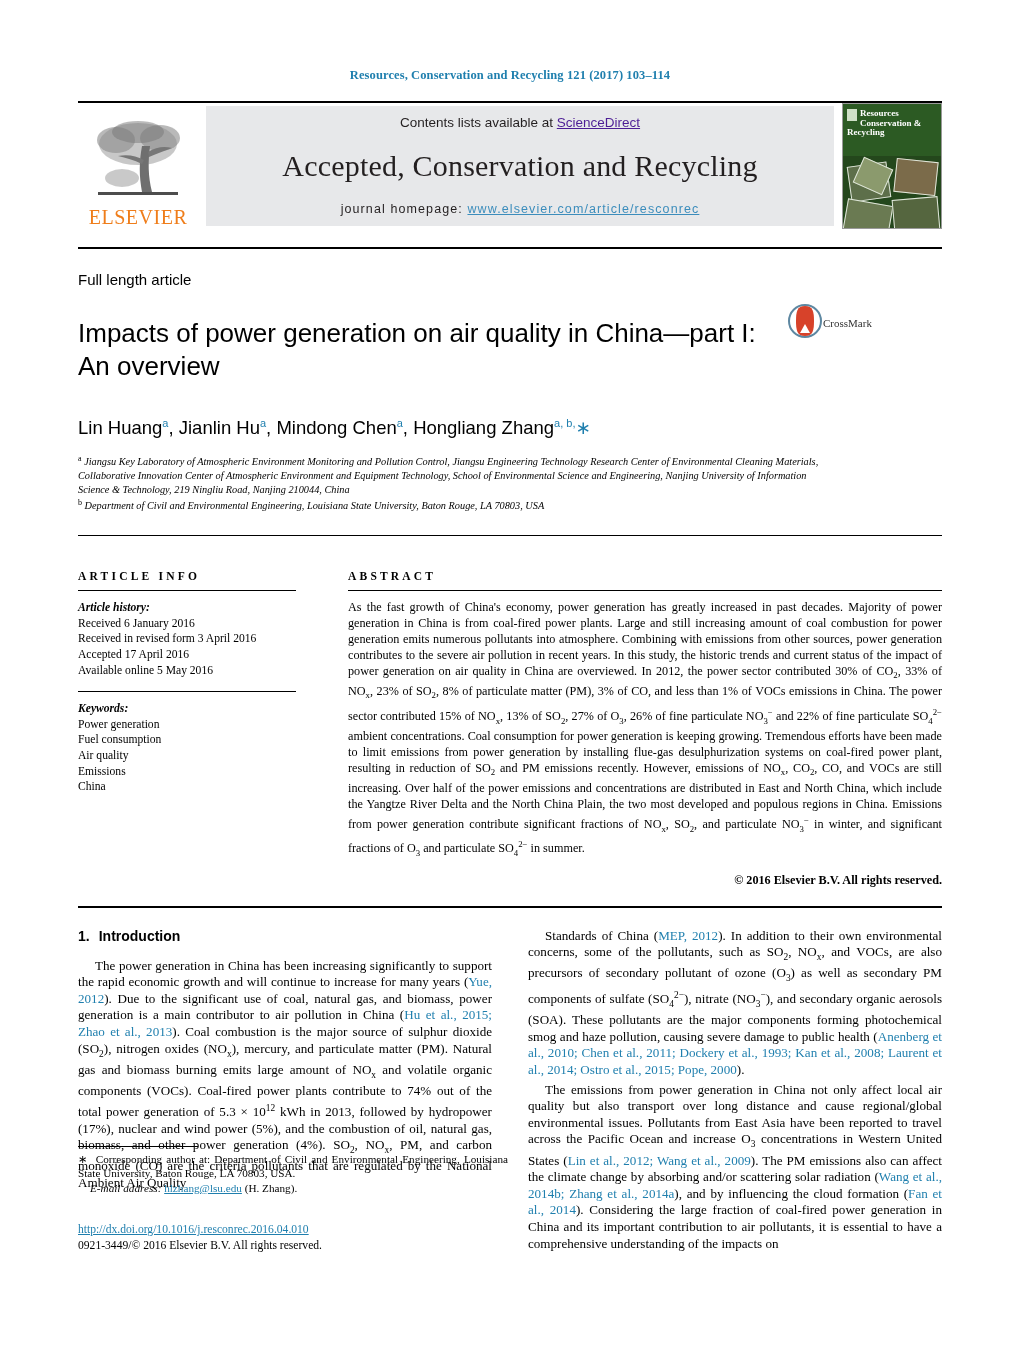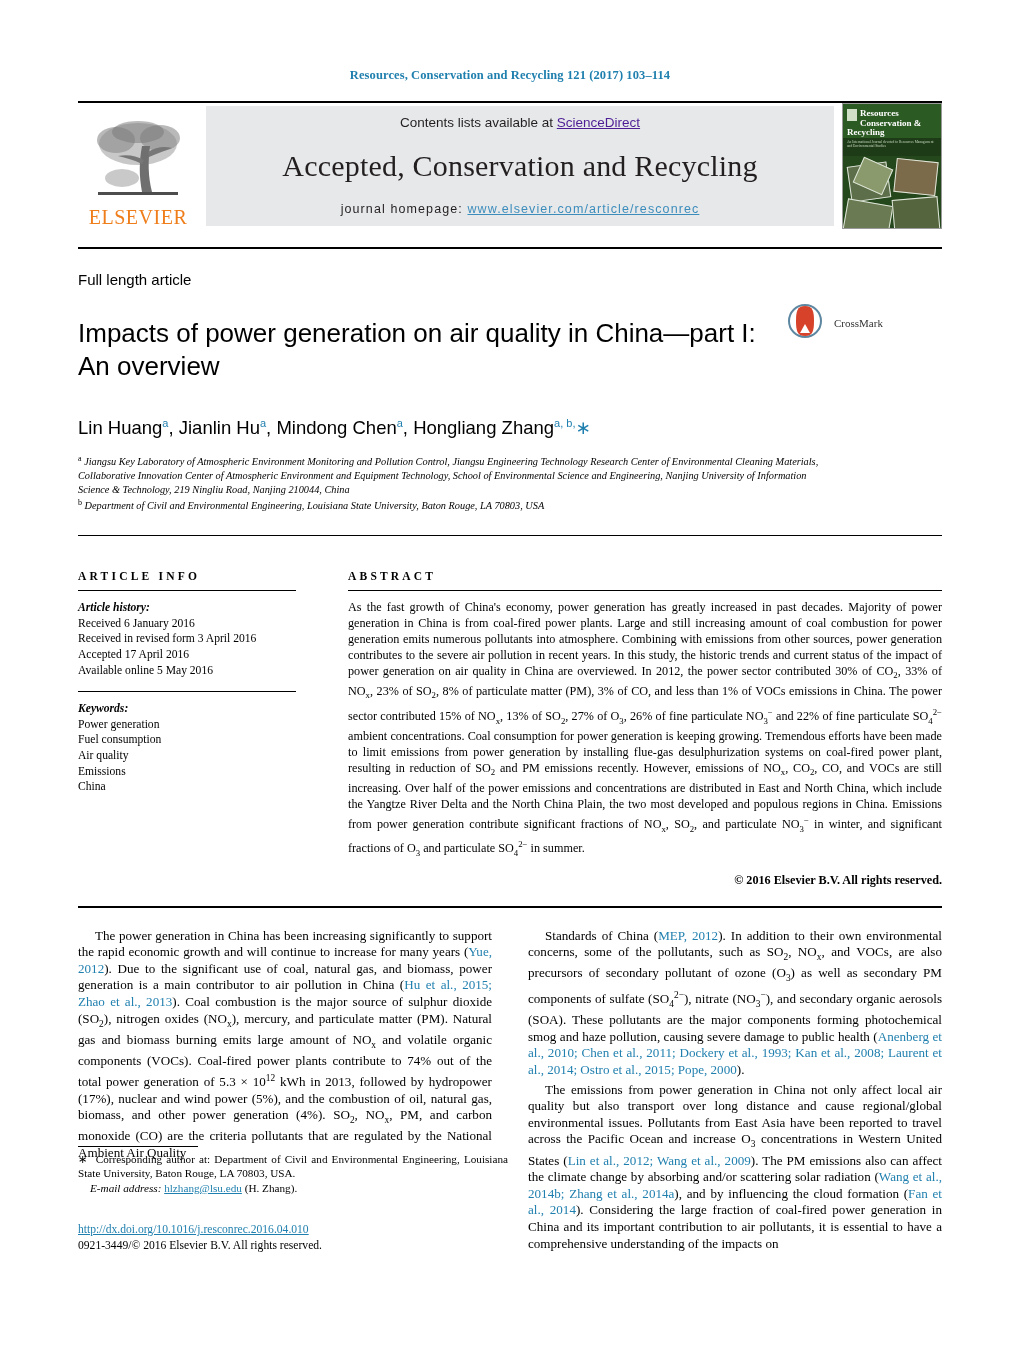--- a/index.html
+++ b/index.html
@@ -98,21 +98,21 @@
     flex: 0 0 100px;
     border: 1px solid #999;
     box-sizing: border-box;
     background: #1d3b17;
     position: relative;
     overflow: hidden;
   }
   .cover-head {
     background: #2c5a23;
     padding: 5px 4px 4px 4px;
-    height: 34px;
+    height: 52px;
     box-sizing: border-box;
   }
   .cover-els {
     width: 10px; height: 12px;
     background: #cfe0c6;
     float: left;
     margin-right: 3px;
   }
   .cover-title {
     color: #ffffff;
@@ -156,21 +156,21 @@
     line-height: 33px;
     font-weight: normal;
     flex: 1 1 auto;
     max-width: 700px;
     color: #000;
   }
   .crossmark {
     flex: 0 0 auto;
     display: flex;
     align-items: center;
-    gap: 12px;
+    gap: 1px;
     margin-top: 4px;
     margin-left: 10px;
   }
   .crossmark-text {
     font-family: "Liberation Serif", serif;
     font-size: 11px;
     color: #333;
   }
 
   .authors {
@@ -425,20 +425,23 @@
       <div class="hline"></div>
       <div class="abstract">As the fast growth of China's economy, power generation has greatly increased in past decades. Majority of power generation in China is from coal-fired power plants. Large and still increasing amount of coal combustion for power generation emits numerous pollutants into atmosphere. Combining with emissions from other sources, power generation contributes to the severe air pollution in recent years. In this study, the historic trends and current status of the impact of power generation on air quality in China are overviewed. In 2012, the power sector contributed 30% of CO<sub>2</sub>, 33% of NO<sub>x</sub>, 23% of SO<sub>2</sub>, 8% of particulate matter (PM), 3% of CO, and less than 1% of VOCs emissions in China. The power sector contributed 15% of NO<sub>x</sub>, 13% of SO<sub>2</sub>, 27% of O<sub>3</sub>, 26% of fine particulate NO<sub>3</sub><sup>−</sup> and 22% of fine particulate SO<sub>4</sub><sup>2−</sup> ambient concentrations. Coal consumption for power generation is keeping growing. Tremendous efforts have been made to limit emissions from power generation by installing flue-gas desulphurization systems on coal-fired power plant, resulting in reduction of SO<sub>2</sub> and PM emissions recently. However, emissions of NO<sub>x</sub>, CO<sub>2</sub>, CO, and VOCs are still increasing. Over half of the power emissions and concentrations are distributed in East and North China, which include the Yangtze River Delta and the North China Plain, the two most developed and populous regions in China. Emissions from power generation contribute significant fractions of NO<sub>x</sub>, SO<sub>2</sub>, and particulate NO<sub>3</sub><sup>−</sup> in winter, and significant fractions of O<sub>3</sub> and particulate SO<sub>4</sub><sup>2−</sup> in summer.</div>
       <div class="copyright">© 2016 Elsevier B.V. All rights reserved.</div>
     </div>
   </div>
 
   <div class="abs-rule-bottom"></div>
 
   <div class="body-cols">
     <div class="bcol">
+      <div class="h1">
+        <span class="num">1.</span><span>Introduction</span>
+      </div>
       <p class="para">The power generation in China has been increasing significantly to support the rapid economic growth and will continue to increase for many years (<span class="cite">Yue, 2012</span>). Due to the significant use of coal, natural gas, and biomass, power generation is a main contributor to air pollution in China (<span class="cite">Hu et al., 2015; Zhao et al., 2013</span>). Coal combustion is the major source of sulphur dioxide (SO<sub>2</sub>), nitrogen oxides (NO<sub>x</sub>), mercury, and particulate matter (PM). Natural gas and biomass burning emits large amount of NO<sub>x</sub> and volatile organic components (VOCs). Coal-fired power plants contribute to 74% out of the total power generation of 5.3 × 10<sup>12</sup> kWh in 2013, followed by hydropower (17%), nuclear and wind power (5%), and the combustion of oil, natural gas, biomass, and other power generation (4%). SO<sub>2</sub>, NO<sub>x</sub>, PM, and carbon monoxide (CO) are the criteria pollutants that are regulated by the National Ambient Air Quality</p>
     </div>
     <div class="bcol">
       <p class="para">Standards of China (<span class="cite">MEP, 2012</span>). In addition to their own environmental concerns, some of the pollutants, such as SO<sub>2</sub>, NO<sub>x</sub>, and VOCs, are also precursors of secondary pollutant of ozone (O<sub>3</sub>) as well as secondary PM components of sulfate (SO<sub>4</sub><sup>2−</sup>), nitrate (NO<sub>3</sub><sup>−</sup>), and secondary organic aerosols (SOA). These pollutants are the major components forming photochemical smog and haze pollution, causing severe damage to public health (<span class="cite">Anenberg et al., 2010; Chen et al., 2011; Dockery et al., 1993; Kan et al., 2008; Laurent et al., 2014; Ostro et al., 2015; Pope, 2000</span>).</p>
       <p class="para">The emissions from power generation in China not only affect local air quality but also transport over long distance and cause regional/global environmental issues. Pollutants from East Asia have been reported to travel across the Pacific Ocean and increase O<sub>3</sub> concentrations in Western United States (<span class="cite">Lin et al., 2012; Wang et al., 2009</span>). The PM emissions also can affect the climate change by absorbing and/or scattering solar radiation (<span class="cite">Wang et al., 2014b; Zhang et al., 2014a</span>), and by influencing the cloud formation (<span class="cite">Fan et al., 2014</span>). Considering the large fraction of coal-fired power generation in China and its important contribution to air pollutants, it is essential to have a comprehensive understanding of the impacts on</p>
     </div>
   </div>
 
   <div class="footnote-wrap">
     <div class="fn-rule"></div>

